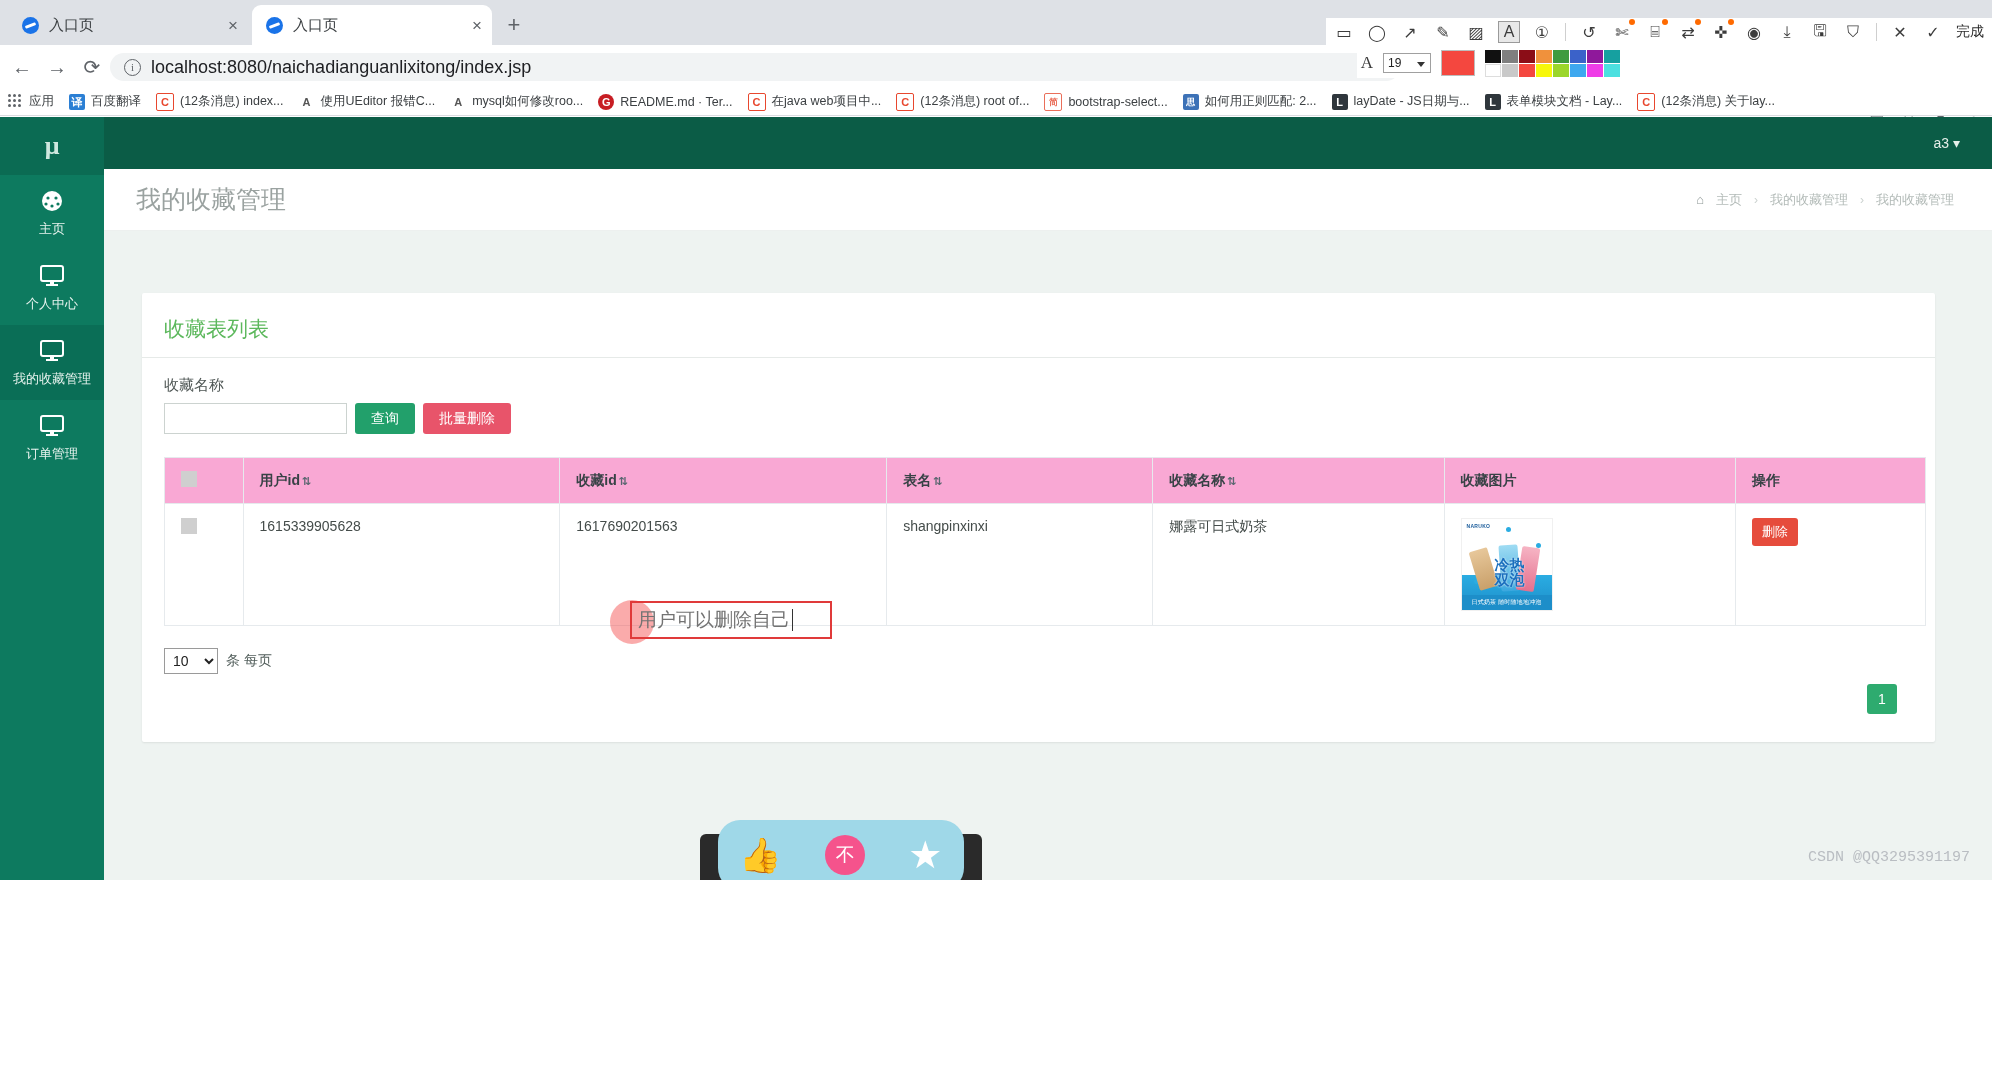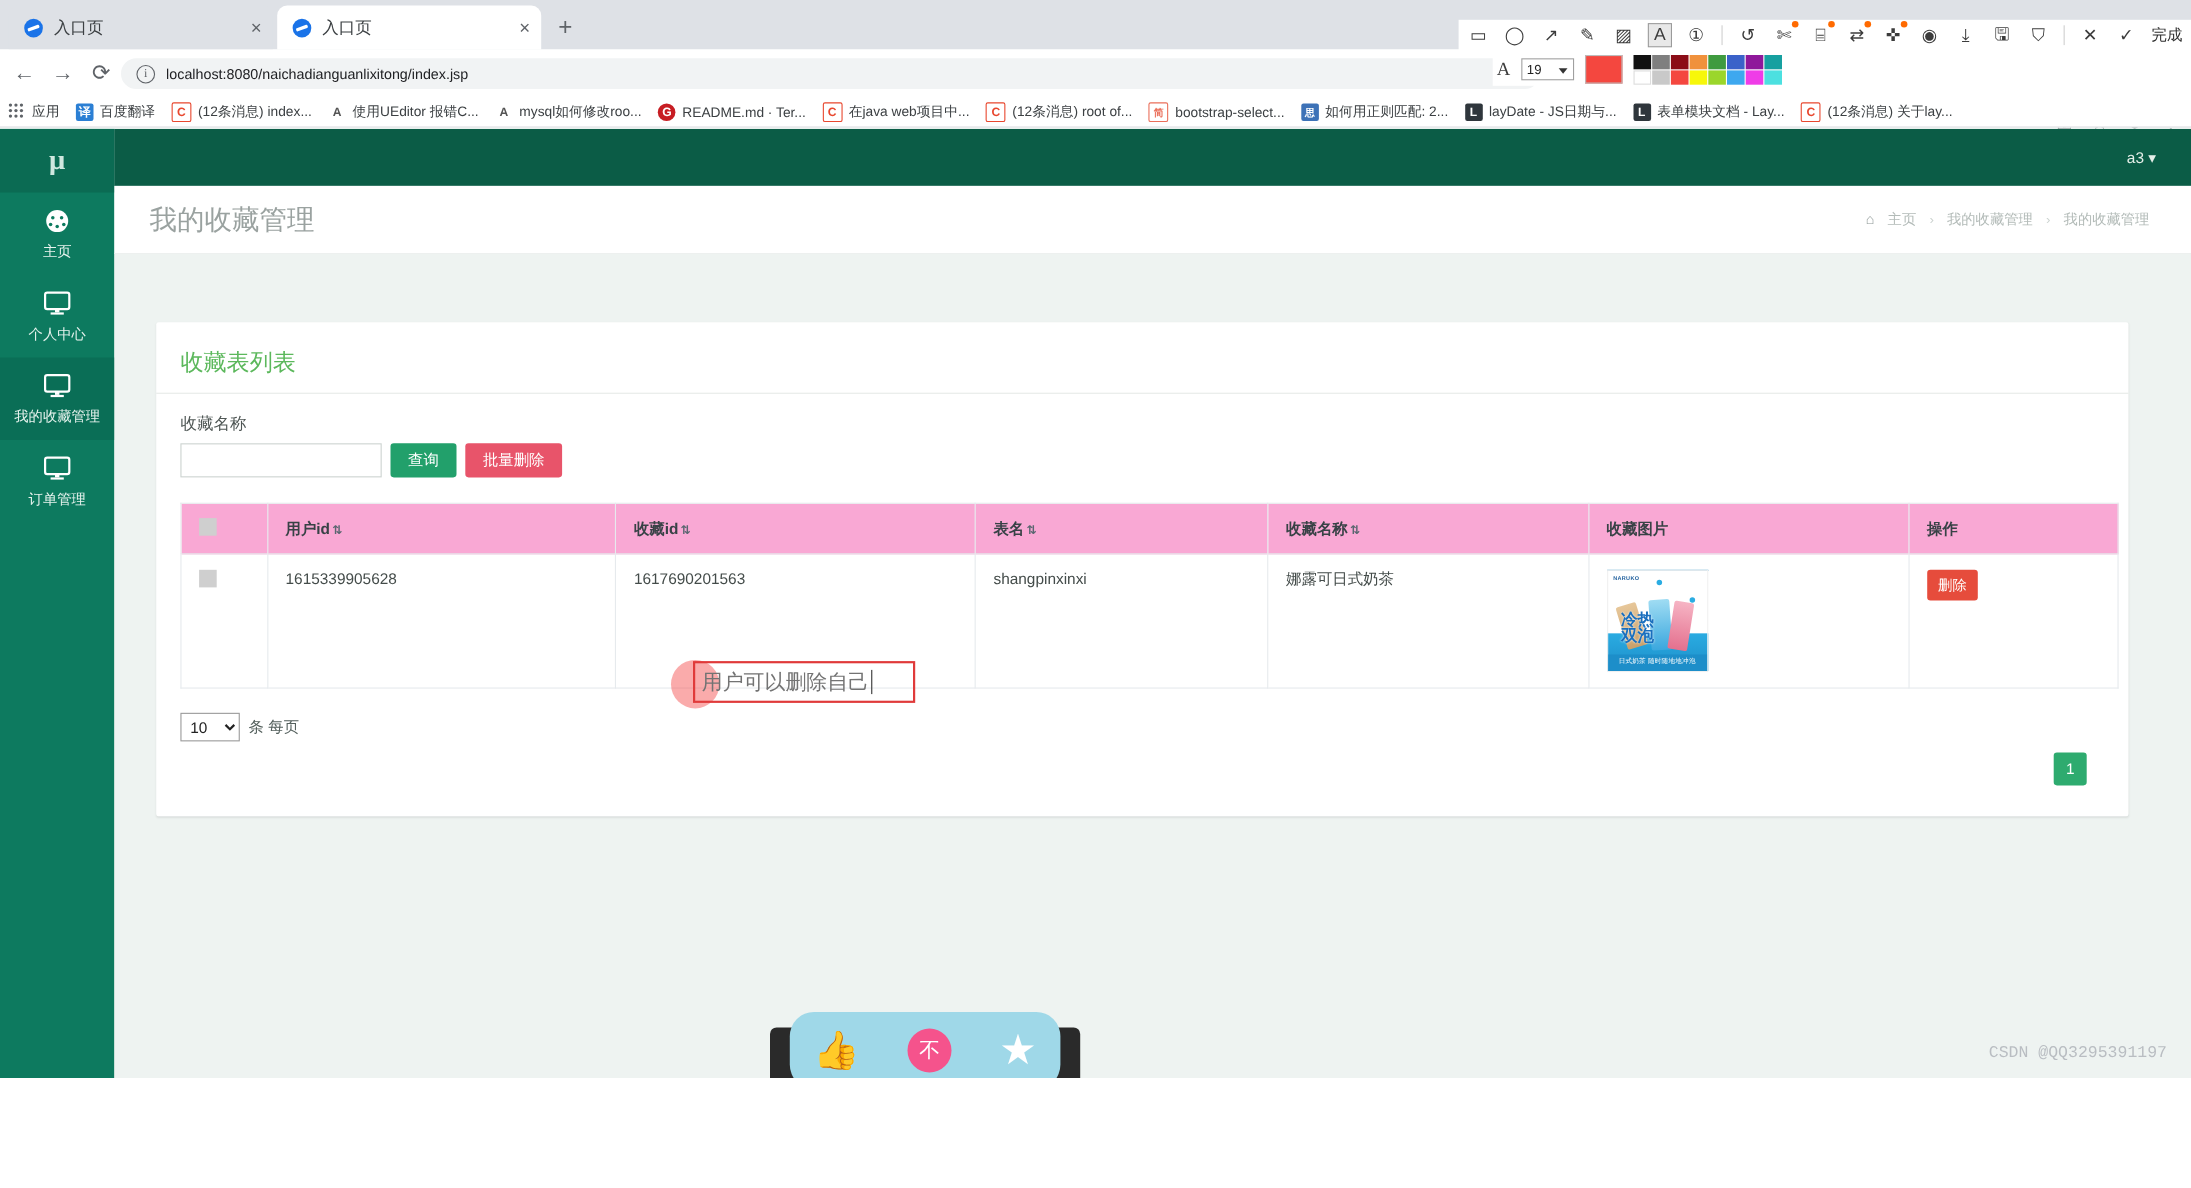--- a/index.html
+++ b/index.html
@@ -4,21 +4,21 @@
 <style>
   html, body {
     margin: 0;
     padding: 0;
     background: #ffffff;
     font-family: "Liberation Sans", "DejaVu Sans", sans-serif;
   }
   #screen {
     position: relative;
     width: 1992px;
-    height: 980px;
+    height: 880px;
     overflow: hidden;
     background: #ffffff;
   }
 
   
   .chrome-tabstrip {
     position: absolute;
     left: 0; top: 0;
     width: 1992px; height: 45px;
     background: #dee1e6;
@@ -107,21 +107,21 @@
     border-radius: 50%;
     font-size: 11px;
     line-height: 14px;
     text-align: center;
     color: #5f6368;
     margin-right: 10px;
     flex: 0 0 auto;
     font-family: "Liberation Serif", serif;
   }
   .omnibox .url {
-    font-size: 13px;
+    font-size: 18px;
     color: #202124;
     white-space: nowrap;
   }
 
   .chrome-bookmarks {
     position: absolute;
     left: 0; top: 88px;
     width: 1992px; height: 28px;
     background: #ffffff;
     border-bottom: 1px solid #dadce0;
@@ -416,21 +416,21 @@
     position: relative;
     overflow: hidden;
     border: 1px solid #f0f0f0;
     box-sizing: border-box;
   }
   .poster .brand { position: absolute; left: 5px; top: 4px; font-size: 5px; color: #1b5c9b; font-weight: bold; letter-spacing: .3px; }
   .poster .bdot { position: absolute; width: 5px; height: 5px; border-radius: 50%; background: #2aace2; }
   .poster .pk1 { position: absolute; left: 12px; top: 30px; width: 19px; height: 40px; background: linear-gradient(#e7c79a,#c9a06a); transform: rotate(-17deg); border-radius: 2px; }
   .poster .pk2 { position: absolute; left: 38px; top: 26px; width: 19px; height: 46px; background: linear-gradient(#9fdcf3,#3aa7de); transform: rotate(-4deg); border-radius: 2px; }
   .poster .pk3 { position: absolute; left: 57px; top: 28px; width: 18px; height: 44px; background: linear-gradient(#f6b4c4,#e4708e); transform: rotate(9deg); border-radius: 2px; }
-  .poster .bigtxt { position: absolute; left: 12px; top: 38px; font-size: 15px; line-height: 15px; color: #1a6fbe; font-weight: bold; text-shadow: 0 0 2px #fff; font-family: Liberation Mono, monospace; }
+  .poster .bigtxt { position: absolute; left: 33px; top: 38px; font-size: 15px; line-height: 15px; color: #1a6fbe; font-weight: bold; text-shadow: 0 0 2px #fff; }
   .poster .bar { position: absolute; left: 0; bottom: 0; width: 100%; height: 15px; background: #1d8ec9; color: #fff; font-size: 6px; text-align: center; line-height: 15px; letter-spacing: .2px; }
 
   .pager-row {
     display: flex;
     align-items: center;
     margin: 22px 0 0 22px;
     gap: 8px;
   }
   .perpage-select {
     height: 26px;

